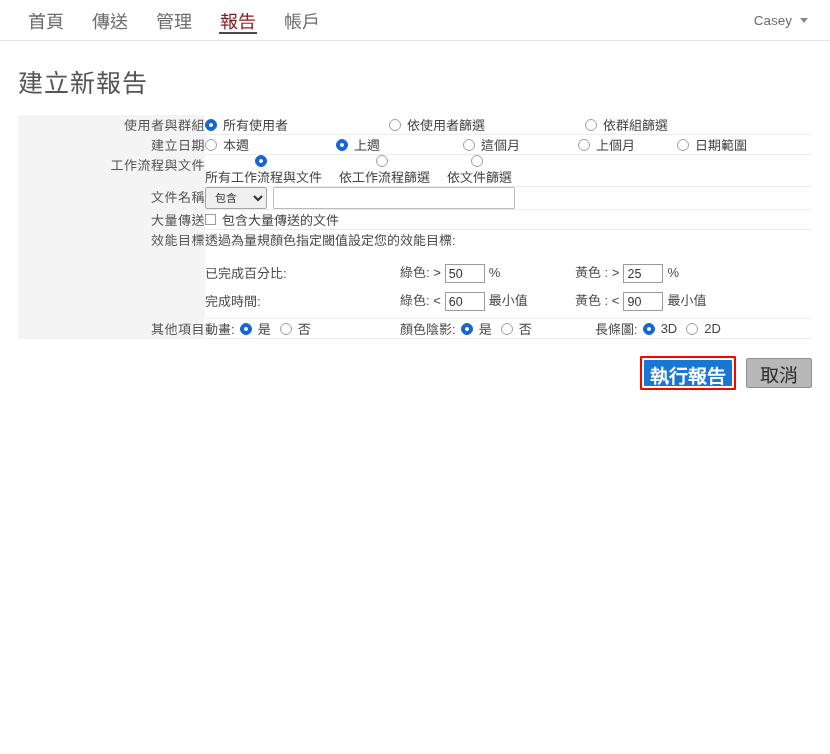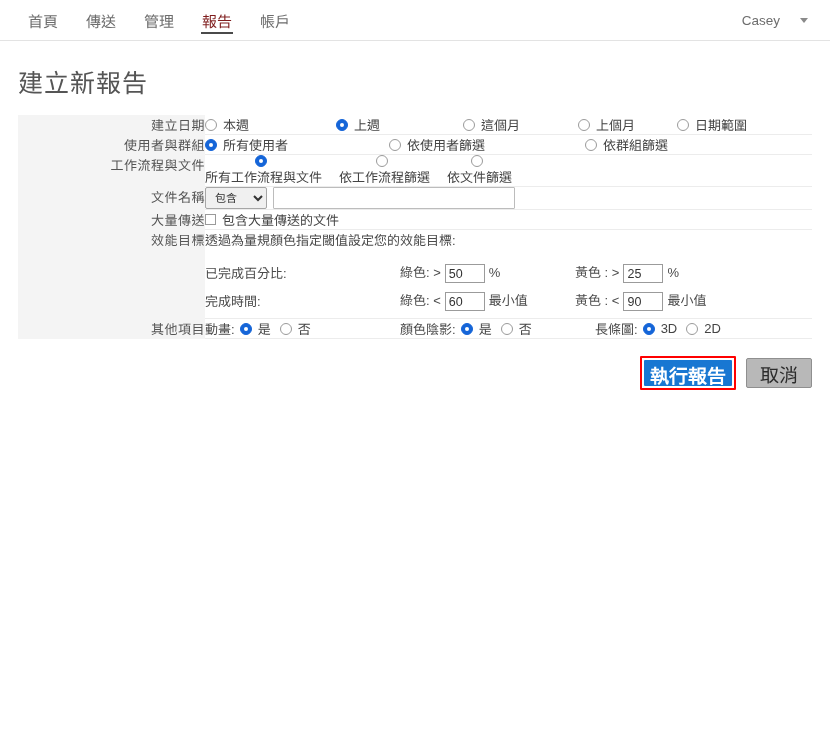--- a/index.html
+++ b/index.html
@@ -29,42 +29,42 @@
   .nav-items {
     display: flex;
     align-items: stretch;
     margin-left: 14px;
   }
   .nav-item {
     position: relative;
     display: flex;
     align-items: center;
     padding: 0 14px;
-    font-size: 15px;
+    font-size: 18px;
     color: #6d6d6d;
     cursor: pointer;
     white-space: nowrap;
   }
   .nav-item.active {
     color: #7f1d1d;
   }
   .nav-item.active::after {
     content: "";
     position: absolute;
     left: 13px;
     right: 13px;
     bottom: 6px;
     height: 2px;
     background: #4a4a4a;
   }
   .nav-spacer { flex: 1; }
   .user-menu {
     display: flex;
     align-items: center;
-    gap: 20px;
+    gap: 8px;
     color: #6d6d6d;
     font-size: 13.5px;
     cursor: pointer;
     padding-right: 6px;
   }
   .caret {
     width: 0; height: 0;
     border-left: 4.5px solid transparent;
     border-right: 4.5px solid transparent;
     border-top: 5px solid #8a8a8a;
@@ -317,20 +317,40 @@
   </div>
 </div>
 
 <h1 class="page-title">建立新報告</h1>
 
 <div class="form-wrap">
   <table class="form-table">
 
     <tbody>
         <tr>
+      <td class="lbl-cell">使用者與群組</td>
+      <td class="val-cell">
+        <div class="opt-row user-opts">
+          <label class="opt">
+            <span class="radio checked"></span>
+            <span>所有使用者</span>
+          </label>
+          <label class="opt">
+            <span class="radio"></span>
+            <span>依使用者篩選</span>
+          </label>
+          <label class="opt">
+            <span class="radio"></span>
+            <span>依群組篩選</span>
+          </label>
+        </div>
+      </td>
+    </tr>
+
+    <tr>
       <td class="lbl-cell">建立日期</td>
       <td class="val-cell">
         <div class="opt-row date-opts">
           <label class="opt">
             <span class="radio"></span>
             <span>本週</span>
           </label>
           <label class="opt">
             <span class="radio checked"></span>
             <span>上週</span>
@@ -339,40 +359,20 @@
             <span class="radio"></span>
             <span>這個月</span>
           </label>
           <label class="opt">
             <span class="radio"></span>
             <span>上個月</span>
           </label>
           <label class="opt">
             <span class="radio"></span>
             <span>日期範圍</span>
-          </label>
-        </div>
-      </td>
-    </tr>
-
-    <tr>
-      <td class="lbl-cell">使用者與群組</td>
-      <td class="val-cell">
-        <div class="opt-row user-opts">
-          <label class="opt">
-            <span class="radio checked"></span>
-            <span>所有使用者</span>
-          </label>
-          <label class="opt">
-            <span class="radio"></span>
-            <span>依使用者篩選</span>
-          </label>
-          <label class="opt">
-            <span class="radio"></span>
-            <span>依群組篩選</span>
           </label>
         </div>
       </td>
     </tr>
 
     <tr>
       <td class="lbl-cell">工作流程與文件</td>
       <td class="val-cell">
         <div class="opt-row wf-opts">
           <label class="opt">

